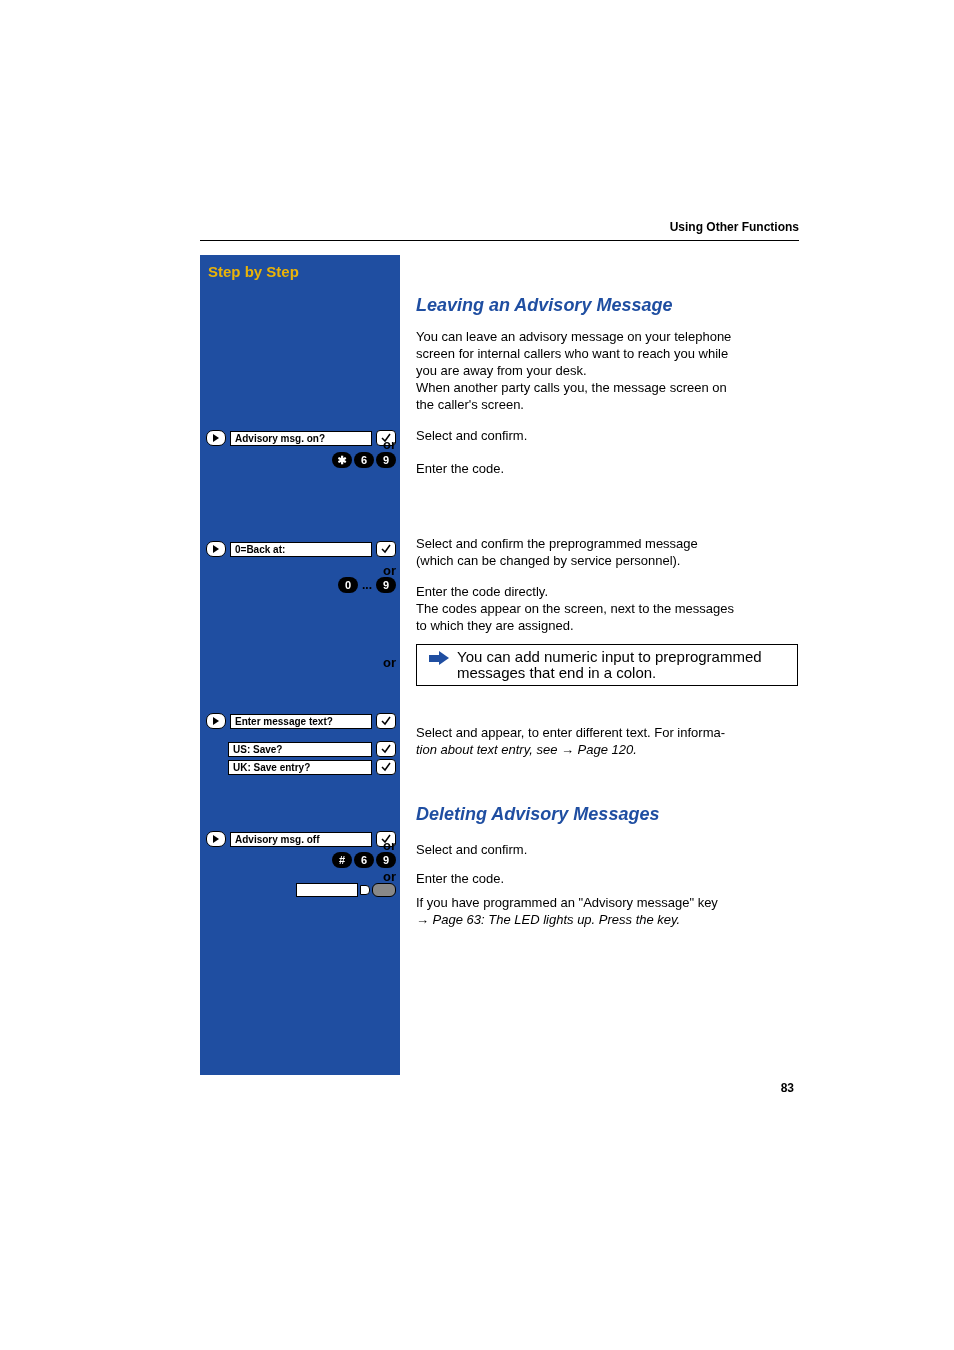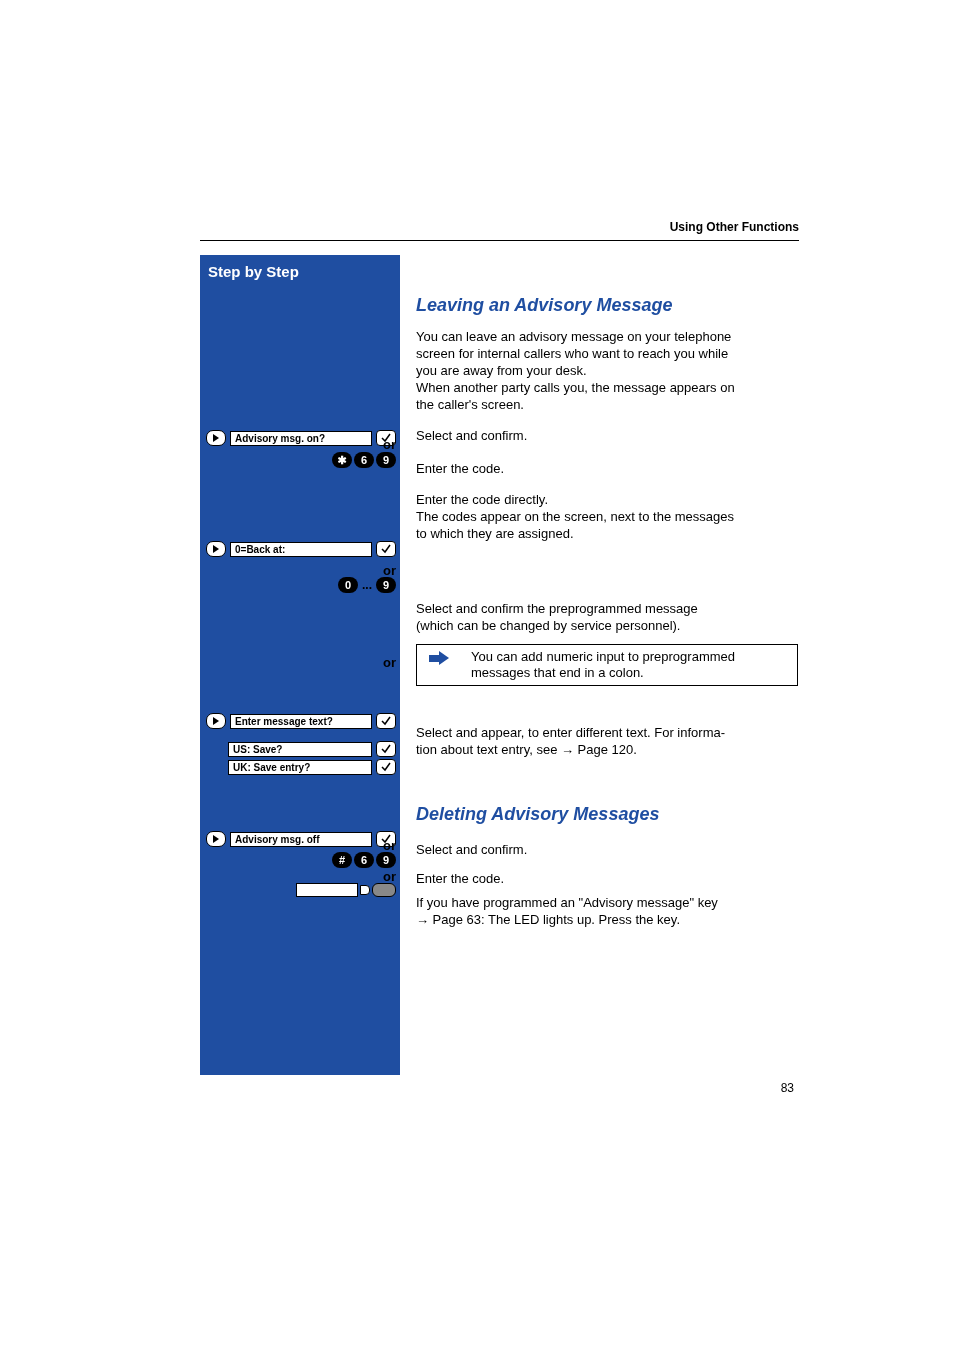--- a/index.html
+++ b/index.html
@@ -34,21 +34,21 @@
   }
   .sidebar {
     position: absolute;
     left: 200px;
     top: 255px;
     width: 200px;
     background: #1f4ea1;
     height: 820px;
   }
   .sidebar-title {
-    color: #ffffff;
+    color: #eab308;
     font-weight: bold;
     font-size: 15px;
     padding: 8px 8px 10px 8px;
   }
   .content {
     position: absolute;
     left: 416px;
     top: 255px;
     width: 382px;
   }
@@ -58,21 +58,21 @@
     font-weight: bold;
     margin: 40px 0 12px 0;
     font-style: italic;
   }
   .para {
     font-size: 13px;
     line-height: 17px;
     margin: 4px 0;
     color: #000;
   }
-  .arrow-link { font-family: inherit; }
+  .arrow-link { font-family: inherit; font-style: italic; }
   .left-col {
     position: absolute;
     left: 200px;
     top: 255px;
     width: 200px;
     pointer-events: none;
   }
   
   .lc-item {
     position: absolute;
@@ -153,30 +153,30 @@
     padding: 4px 6px;
     margin-top: 10px;
   }
   .note-icon {
     flex: 0 0 30px;
     display: flex;
     align-items: flex-start;
     justify-content: center;
   }
   .note-text {
-    font-size: 13px;
+    font-size: 15px;
     line-height: 16px;
-    margin-left: 18px;
+    margin-left: 4px;
   }
   .page-num {
     position: absolute;
     right: 160px;
     bottom: 255px;
     font-size: 12px;
-    font-weight: normal;
+    font-weight: bold;
   }
   .prog-key {
     position: absolute;
     right: 4px;
     display: flex;
     align-items: center;
     gap: 2px;
   }
   .prog-box {
     width: 60px;
@@ -214,37 +214,37 @@
   </div>
 
   <div class="content">
 
     <div class="section-title">Leaving an Advisory Message</div>
 
     <div class="para">
       <span>You can leave an advisory message on your telephone</span><br>
       <span>screen for internal callers who want to reach you while</span><br>
       <span>you are away from your desk.</span><br>
-      <span>When another party calls you, the message appears on</span><br>
+      <span>When another party calls you, the message screen on</span><br>
       <span>the caller's screen.</span>
     </div>
 
     <div class="para" style="margin-top:14px">Select and confirm.</div>
 
     <div class="para" style="margin-top:16px">Enter the code.</div>
+
+    <div class="para" style="margin-top:58px">
+      <span>Select and confirm the preprogrammed message</span><br>
+      <span>(which can be changed by service personnel).</span>
+    </div>
 
     <div class="para" style="margin-top:14px">
       <span>Enter the code directly.</span><br>
       <span>The codes appear on the screen, next to the messages</span><br>
       <span>to which they are assigned.</span>
-    </div>
-
-    <div class="para" style="margin-top:58px">
-      <span>Select and confirm the preprogrammed message</span><br>
-      <span>(which can be changed by service personnel).</span>
     </div>
 
     <div class="note-box">
       <div class="note-icon">
         <svg width="22" height="18" viewBox="0 0 22 18">
           <rect x="2" y="6" width="10" height="7" fill="#1f4ea1"></rect>
           <polygon points="12,2 22,9 12,16" fill="#1f4ea1"></polygon>
         </svg>
       </div>
       <div class="note-text">

